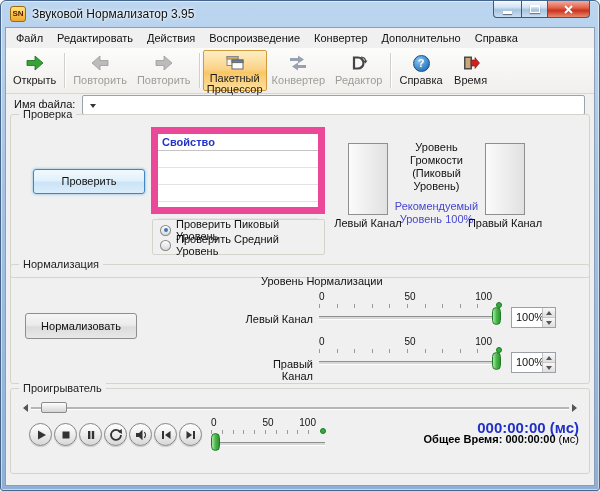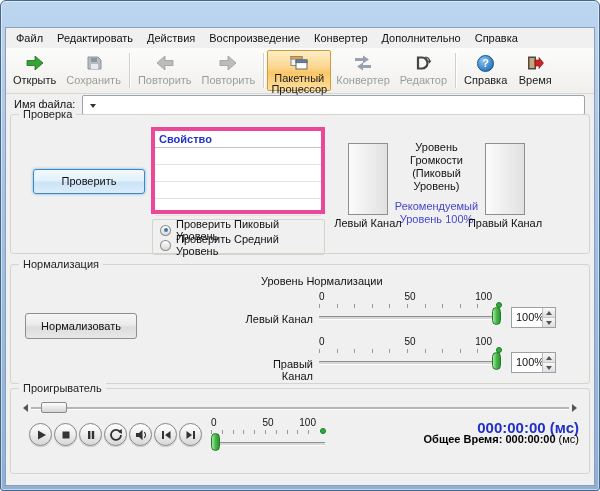--- a/index.html
+++ b/index.html
@@ -46,32 +46,32 @@
   
   .filename-row{position:absolute;top:66px;left:0;right:0;height:22px}
   .filename-label{position:absolute;left:8px;top:4px;font-size:11px;color:#111}
   .combo{position:absolute;left:76px;right:9px;top:1px;height:20px;background:#fff;border:1px solid #9aa4ae;border-radius:2px}
   .combo-arrow{position:absolute;left:7px;top:8px;width:0;height:0;
     border-left:3.5px solid transparent;border-right:3.5px solid transparent;border-top:4px solid #333}
   .combo-value{position:absolute;left:18px;top:3px;font-size:11px;color:#111}
   
   .group{position:absolute;left:4px;width:580px;border:1px solid #d4d4cd;border-radius:3px}
   .group-title{position:absolute;top:-7px;left:8px;background:#f0f0f0;padding:0 4px;font-size:11px;color:#222}
-  .g-check{top:86px;height:140px}
+  .g-check{top:86px;height:164px}
   .g-norm{top:236px;height:120px}
   .g-player{top:360px;height:86px}
   
   .btn{position:absolute;font-size:11px;color:#111;text-align:center;border-radius:3px;
     background:linear-gradient(#f6f6f6,#ebebeb 45%,#dcdcdc 55%,#e8e8e8);border:1px solid #8e8e8e}
   .btn.focus{background:linear-gradient(#f2f9fd,#e2f1fb 45%,#cbe4f7 55%,#dcedfa);
     border:1px solid #3f87c4;box-shadow:0 0 3px rgba(80,160,220,.8)}
   .check-btn{left:22px;top:54px;width:112px;height:25px;line-height:23px}
   .norm-btn{left:14px;top:48px;width:112px;height:26px;line-height:24px}
   
-  .prop-table{position:absolute;left:140px;top:12px;width:174px;height:87px;background:#fff;border:4px solid #ec4899}
+  .prop-table{position:absolute;left:140px;top:12px;width:174px;height:87px;background:#fff;border:7px solid #ec4899}
   .pt-header{height:17px;line-height:17px;padding-left:4px;font-size:11px;font-weight:bold;color:#2233cc;border-bottom:1px solid #c4c4c4}
   .pt-row{height:17px;border-bottom:1px solid #e3e3e3}
   .meter{position:absolute;top:28px;width:40px;height:72px;border:1px solid #8f8f8f;
     background:linear-gradient(90deg,#fbfbfb,#e1e1e1)}
   .meter.ml{left:337px}.meter.mr{left:474px}
   .vol-info{position:absolute;left:377px;top:26px;width:97px;text-align:center;font-size:11px;line-height:13px;color:#111}
   .vol-rec{margin-top:7px;color:#4646d0}
   .chan-label{position:absolute;top:102px;font-size:11px;width:80px;text-align:center;color:#111}
   .chan-label.cl{left:317px}.chan-label.cr{left:454px}
   .radio-box{position:absolute;left:141px;top:104px;width:173px;height:36px;border:1px solid #d4d4cd;border-radius:2px}
@@ -121,20 +121,37 @@
   .vslider{left:200px;top:28px;width:114px}
   .time-current{position:absolute;right:10px;top:30px;font-size:15px;font-weight:bold;color:#2030c8}
   .time-total{position:absolute;right:10px;top:44px;font-size:11px;color:#000}
   .time-total .b{font-weight:bold}
 </style>
 </head>
 <body>
 
 <div class="window">
 
+  <div class="titlebar">
+    <div class="app-icon">SN</div>
+    <div class="win-title">Звуковой Нормализатор 3.95</div>
+    <div class="cap-btns">
+      <div class="cap-btn min">
+          <span class="glyph-min"></span>
+        </div>
+      <div class="cap-btn max">
+          <span class="glyph-max"></span>
+        </div>
+      <div class="cap-btn close">
+        <svg width="9" height="9" viewBox="0 0 9 9">
+            <path d="M1 1 L8 8 M8 1 L1 8" stroke="#fff" stroke-width="1.8"></path>
+          </svg>
+      </div>
+    </div>
+  </div>
 
   <div class="client">
 
     <div class="menubar">
       <span class="menu-item">Файл</span>
       <span class="menu-item">Редактировать</span>
       <span class="menu-item">Действия</span>
       <span class="menu-item">Воспроизведение</span>
       <span class="menu-item">Конвертер</span>
       <span class="menu-item">Дополнительно</span>
@@ -142,30 +159,20 @@
     </div>
 
     <div class="toolbar">
       <div class="tb-btn">
         <span class="tb-icon">
           <svg width="18" height="16" viewBox="0 0 18 16">
               <polygon points="1,5.5 9,5.5 9,1 17,8 9,15 9,10.5 1,10.5" fill="#36a336" stroke="#1d6e1d" stroke-width="0.8"></polygon>
             </svg>
         </span>
         <span class="tb-label">Открыть</span>
-      </div>
-      <div class="tb-btn disabled">
-        <span class="tb-icon">
-          <svg width="16" height="16" viewBox="0 0 16 16">
-              <path d="M2 2 h10 l3 3 v9 h-13 z" fill="#b6bcc4" stroke="#8d949c"></path>
-              <rect x="5" y="9" width="7" height="5" fill="#e6e9ee"></rect>
-              <rect x="5" y="3" width="6" height="4" fill="#8d949c"></rect>
-            </svg>
-        </span>
-        <span class="tb-label">Сохранить</span>
       </div>
       <div class="tb-sep"></div>
       <div class="tb-btn disabled">
         <span class="tb-icon">
           <svg width="18" height="16" viewBox="0 0 18 16">
               <polygon points="17,5.5 9,5.5 9,1 1,8 9,15 9,10.5 17,10.5" fill="#bcbcbc" stroke="#9a9a9a" stroke-width="0.8"></polygon>
             </svg>
         </span>
         <span class="tb-label">Повторить</span>
       </div>

